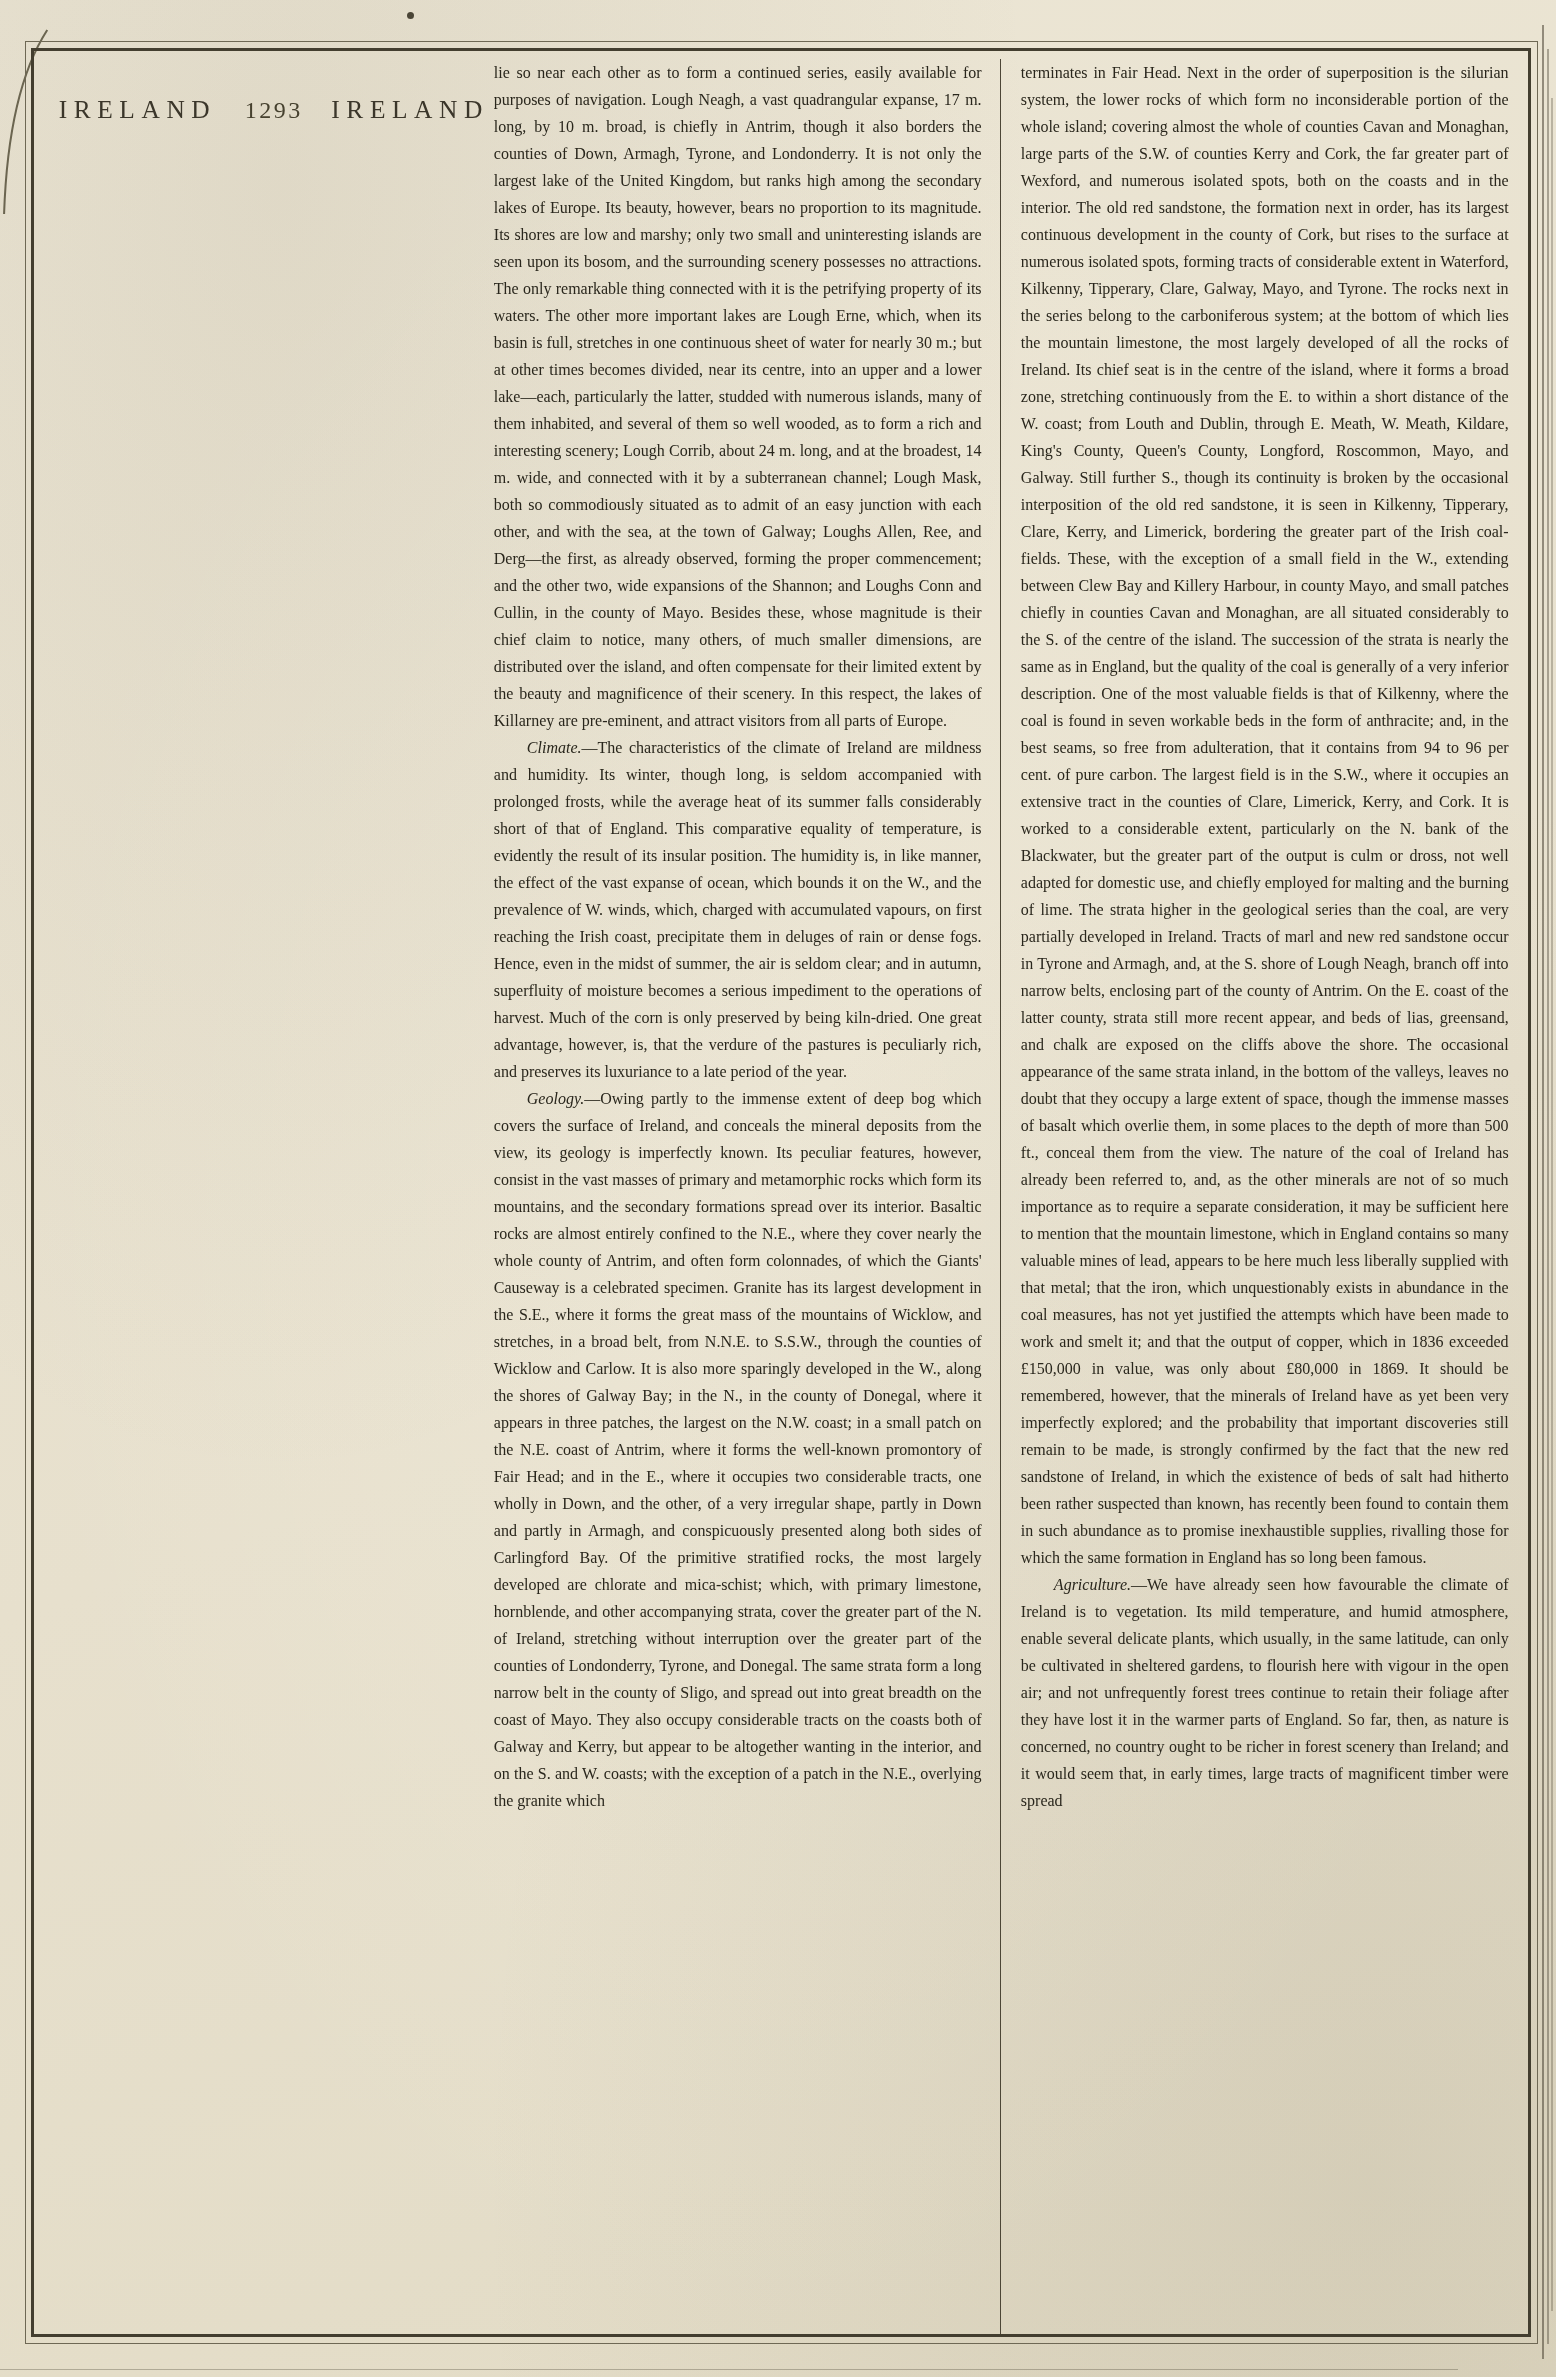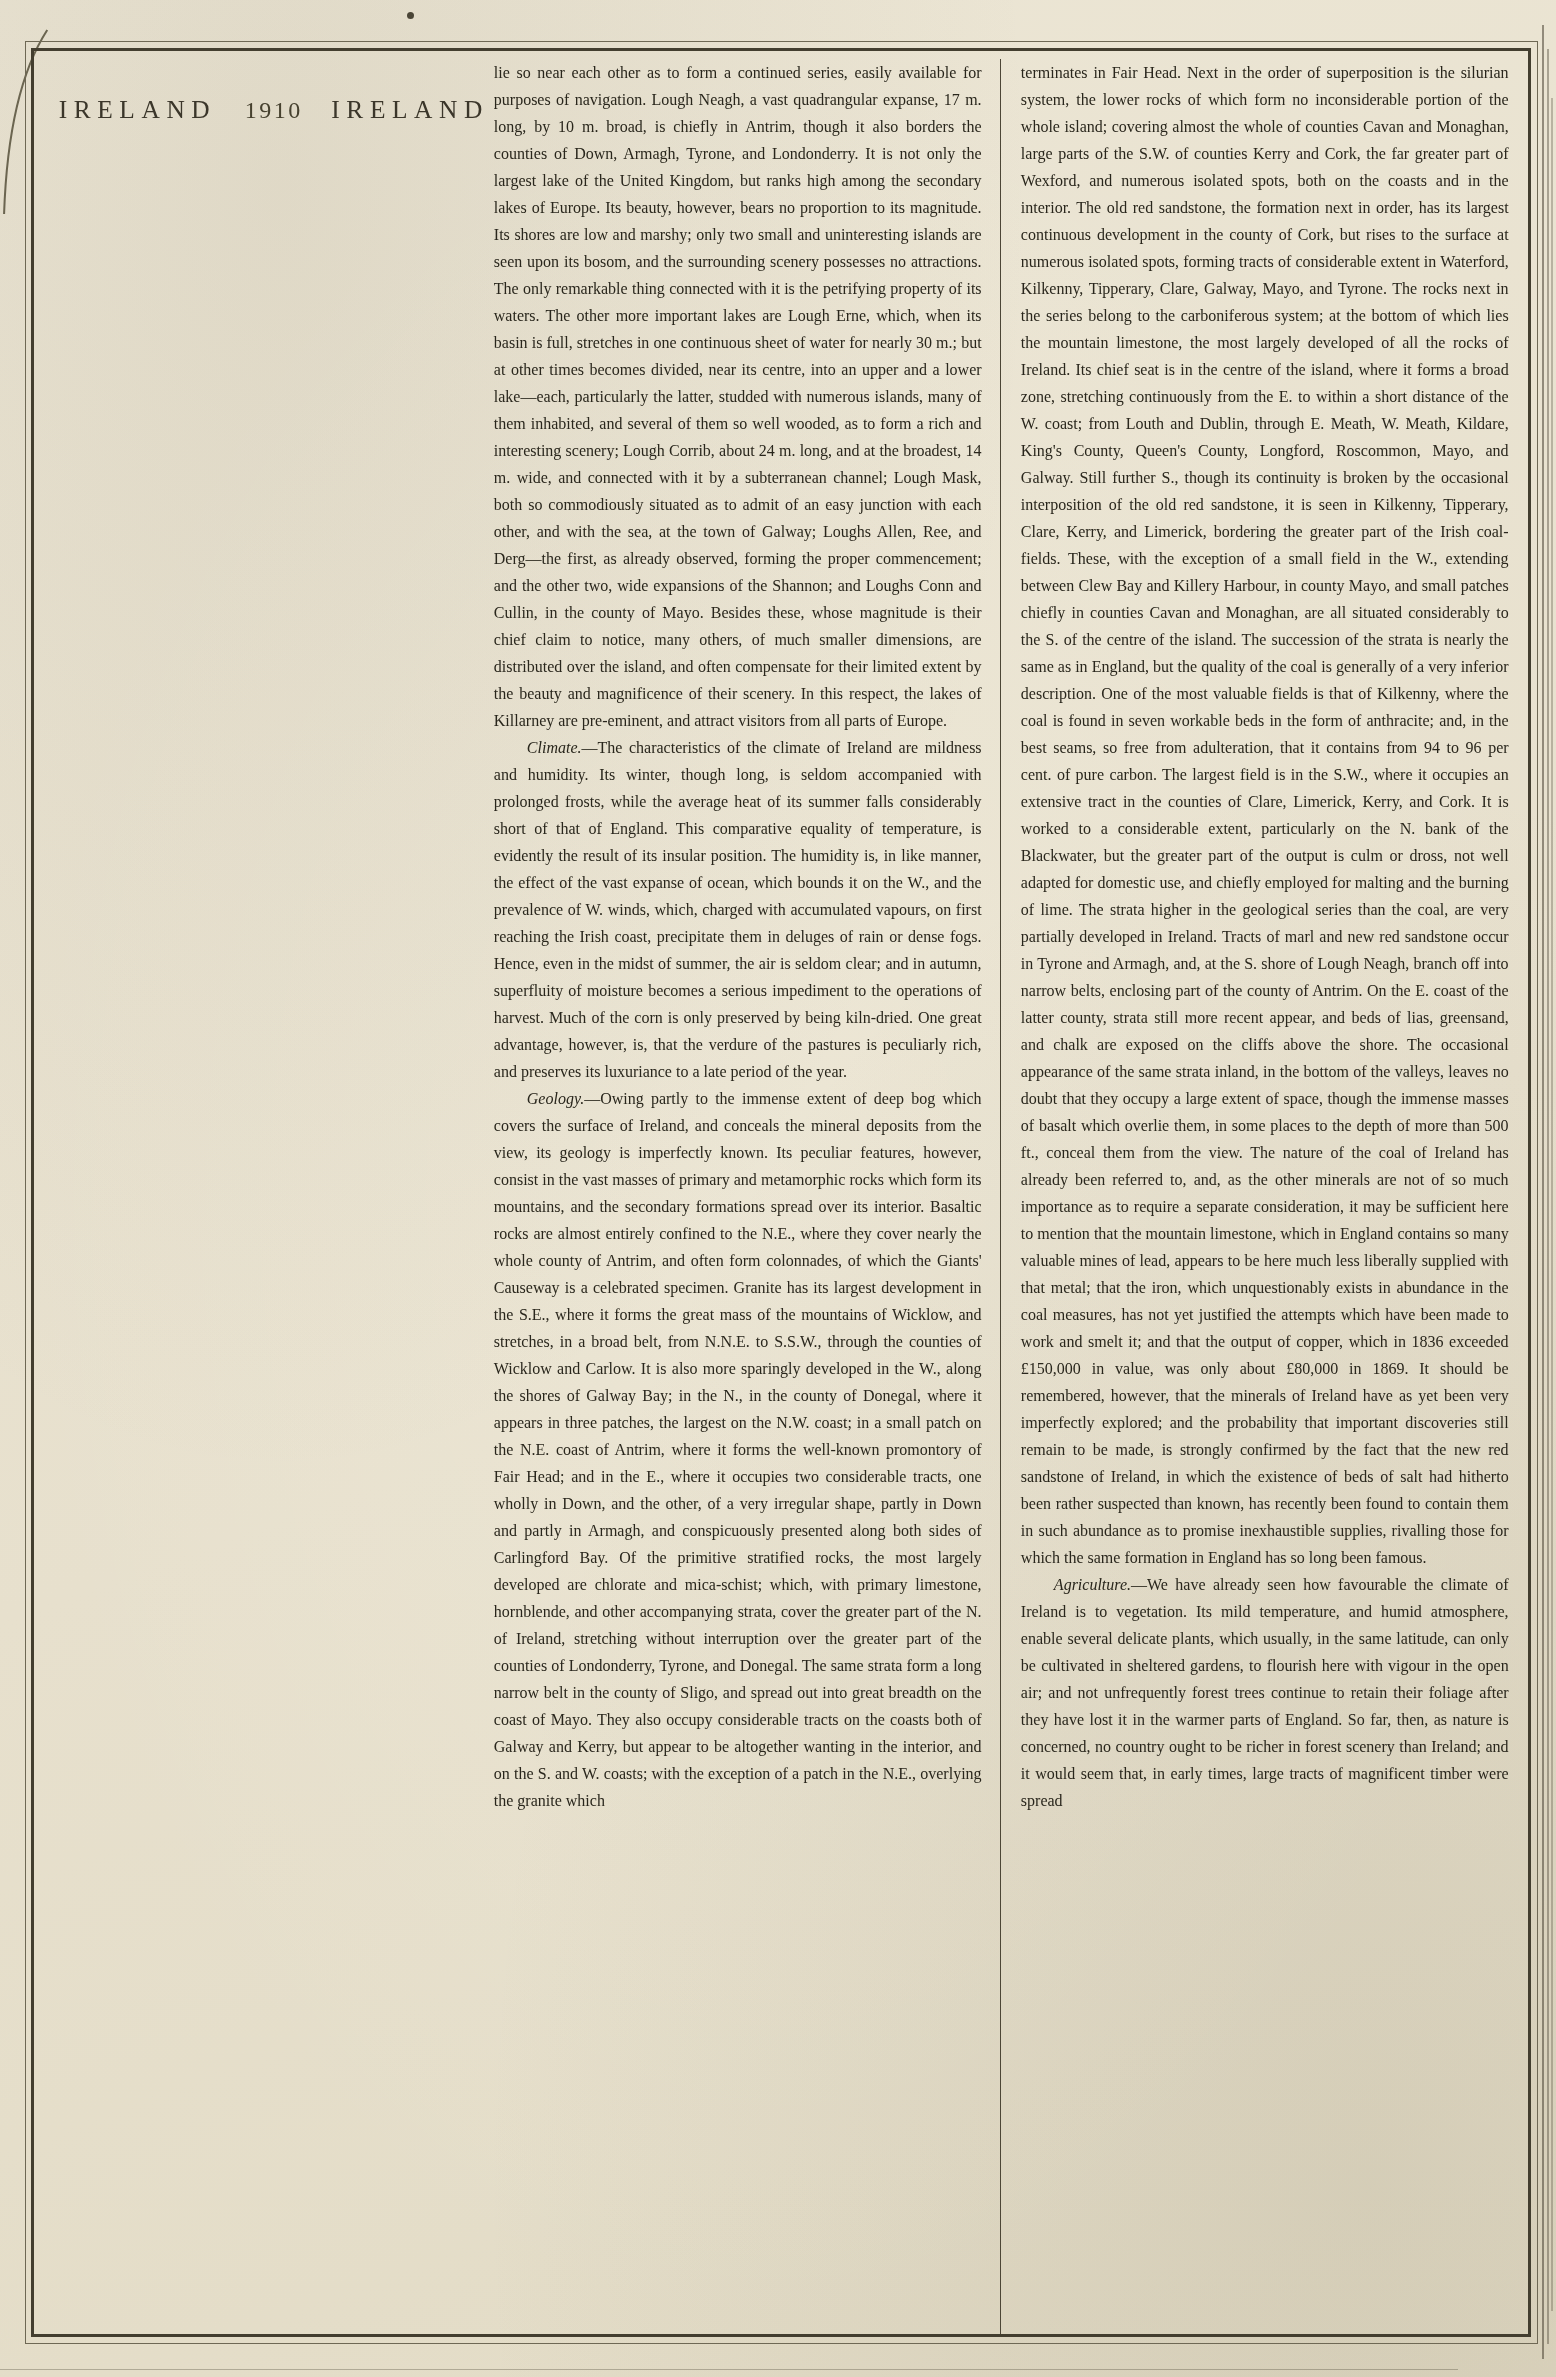--- a/index.html
+++ b/index.html
@@ -148,21 +148,21 @@
 
   <div class="frame">
     <div class="frame-inner">
       <div class="content">
 
         <header class="running-head">
           <div class="head-side">
             <span>IRELAND</span>
           </div>
           <div class="head-center">
-            <span>1910</span>
+            <span>1293</span>
           </div>
           <div class="head-side">
             <span>IRELAND</span>
           </div>
         </header>
 
         <div class="head-rule"></div>
 
         <div class="columns">
 

